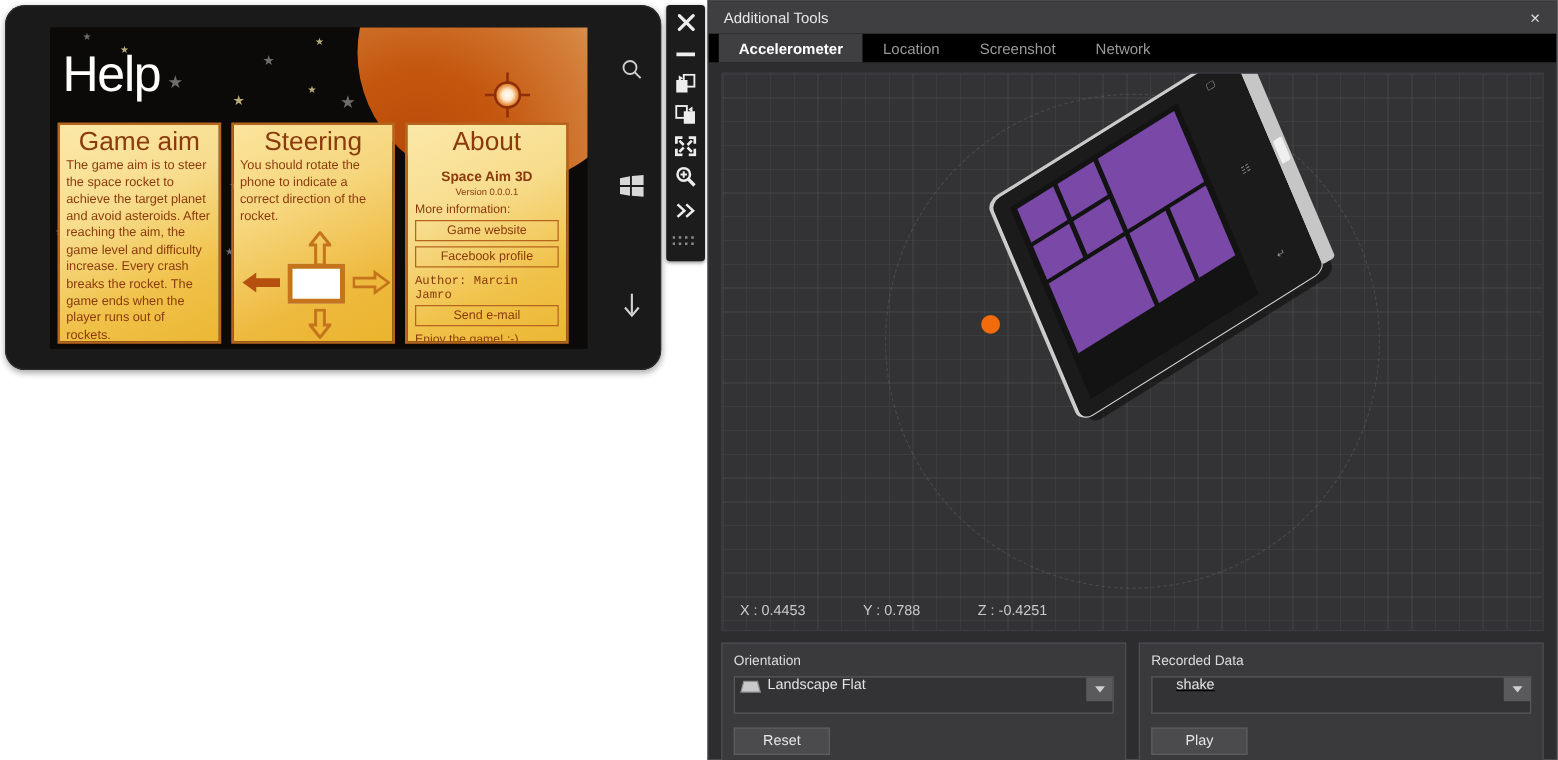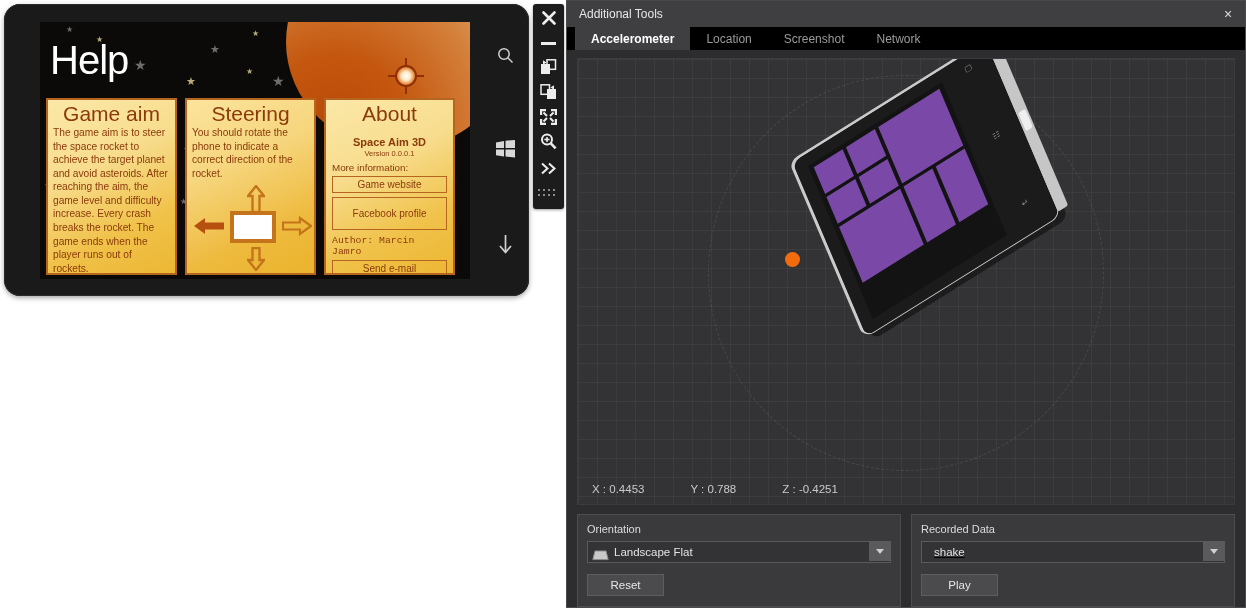--- a/index.html
+++ b/index.html
@@ -101,21 +101,21 @@
       grid-template-columns:repeat(4,1fr);grid-template-rows:repeat(5,1fr);}
   .tile{background:#7a49a8;}
   .p3-icons{position:absolute;right:6px;top:12px;width:26px;height:190px;color:#8c8c8c;font-size:9px;}
 
   .readout{position:absolute;left:0;right:0;bottom:0;height:30px;display:flex;align-items:center;
       padding-left:14px;gap:46px;color:#c9c9c9;font-size:11.5px;}
 
   .bottom-row{display:flex;gap:10px;margin-top:9px;}
   .group{flex:1;border:1px solid #4d4d50;background:#3a3a3d;padding:8px 9px 10px;position:relative;}
   .group-label{color:#dcdcdc;font-size:11px;margin-bottom:6px;}
-  .combo{height:22px;background:#333336;border:1px solid #5a5a5d;display:flex;align-items:center;
+  .combo{height:30px;background:#333336;border:1px solid #5a5a5d;display:flex;
       position:relative;padding-left:4px;}
   .combo .val{color:#e2e2e2;font-size:11.5px;}
   .combo .dev-icon{width:17px;height:11px;margin-right:5px;position:relative;}
   .combo .arrow-btn{position:absolute;right:0;top:0;width:21px;height:19px;background:#5a5a5d;
       display:flex;align-items:center;justify-content:center;}
   .caret{width:0;height:0;border-left:4px solid transparent;border-right:4px solid transparent;
       border-top:5px solid #cfcfcf;}
   .btn{margin-top:11px;width:77px;height:22px;background:#4b4b4e;border:1px solid #5d5d60;
       color:#e6e6e6;font-size:11.5px;display:flex;align-items:center;justify-content:center;}
 </style>
@@ -188,21 +188,21 @@
             </span>
           </div>
         </div>
 
         <div class="card" style="padding:0 6px;">
           <h2>About</h2>
           <div style="text-align:center;color:#8a3a0b;font-size:11px;font-weight:bold;margin-top:11px;">Space Aim 3D</div>
           <div style="text-align:center;color:#8a3a0b;font-size:7.5px;margin-top:1px;">Version 0.0.0.1</div>
           <div style="color:#8a3a0b;font-size:9.8px;margin-top:4px;">More information:</div>
           <div style="border:1.6px solid #b5651d;text-align:center;color:#8a3a0b;font-size:10px;padding:2px 8px;margin-top:3px;">Game website</div>
-          <div style="border:1.6px solid #b5651d;text-align:center;color:#8a3a0b;font-size:10px;padding:10px 0;margin-top:4px;">Facebook profile</div>
+          <div style="border:1.6px solid #b5651d;text-align:center;color:#8a3a0b;font-size:10px;padding:2px 0;margin-top:4px;">Facebook profile</div>
           <div style="color:#8a3a0b;font-size:9.8px;margin-top:5px;font-family:Liberation Mono, monospace;">Author: Marcin Jamro</div>
           <div style="border:1.6px solid #b5651d;text-align:center;color:#8a3a0b;font-size:10px;padding:2px 0;margin-top:3px;">Send e-mail</div>
           <div style="color:#8a3a0b;font-size:9.8px;margin-top:5px;">Enjoy the game! :-)</div>
         </div>
 
       </div>
     </div>
 
     <div class="hw-keys">
       <span class="k" style="top:25px;">
@@ -351,21 +351,21 @@
           <span class="val">Landscape Flat</span>
           <span class="arrow-btn">
               <span class="caret"></span>
             </span>
         </div>
         <div class="btn">Reset</div>
       </div>
 
       <div class="group">
         <div class="group-label">Recorded Data</div>
-        <div class="combo" style="padding-left:12px;text-decoration:underline;">
+        <div class="combo" style="padding-left:19px;text-decoration:underline;">
           <span class="val">shake</span>
           <span class="arrow-btn">
               <span class="caret"></span>
             </span>
         </div>
         <div class="btn">Play</div>
       </div>
 
     </div>
   </div>

